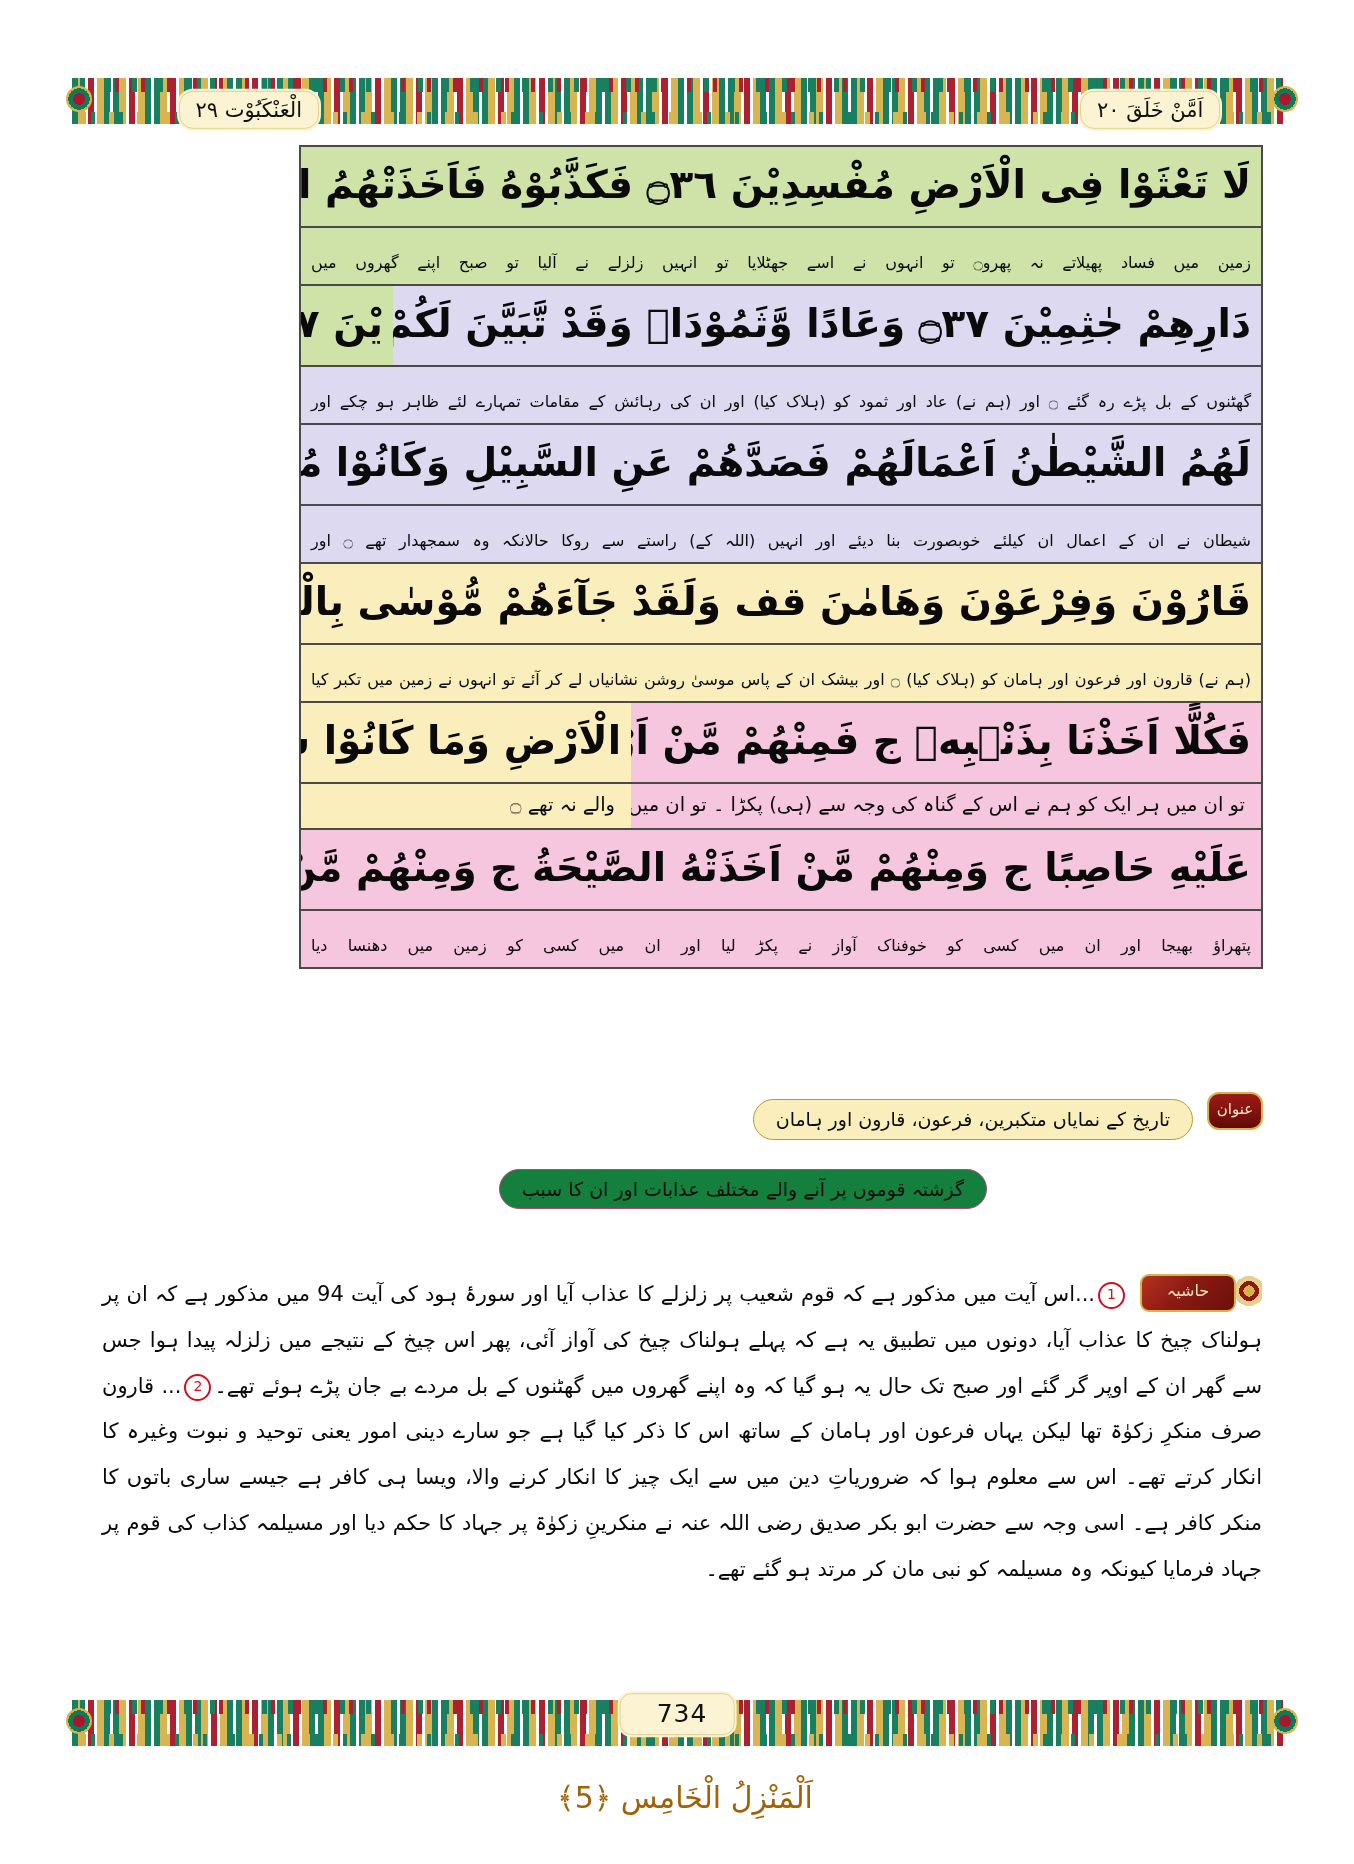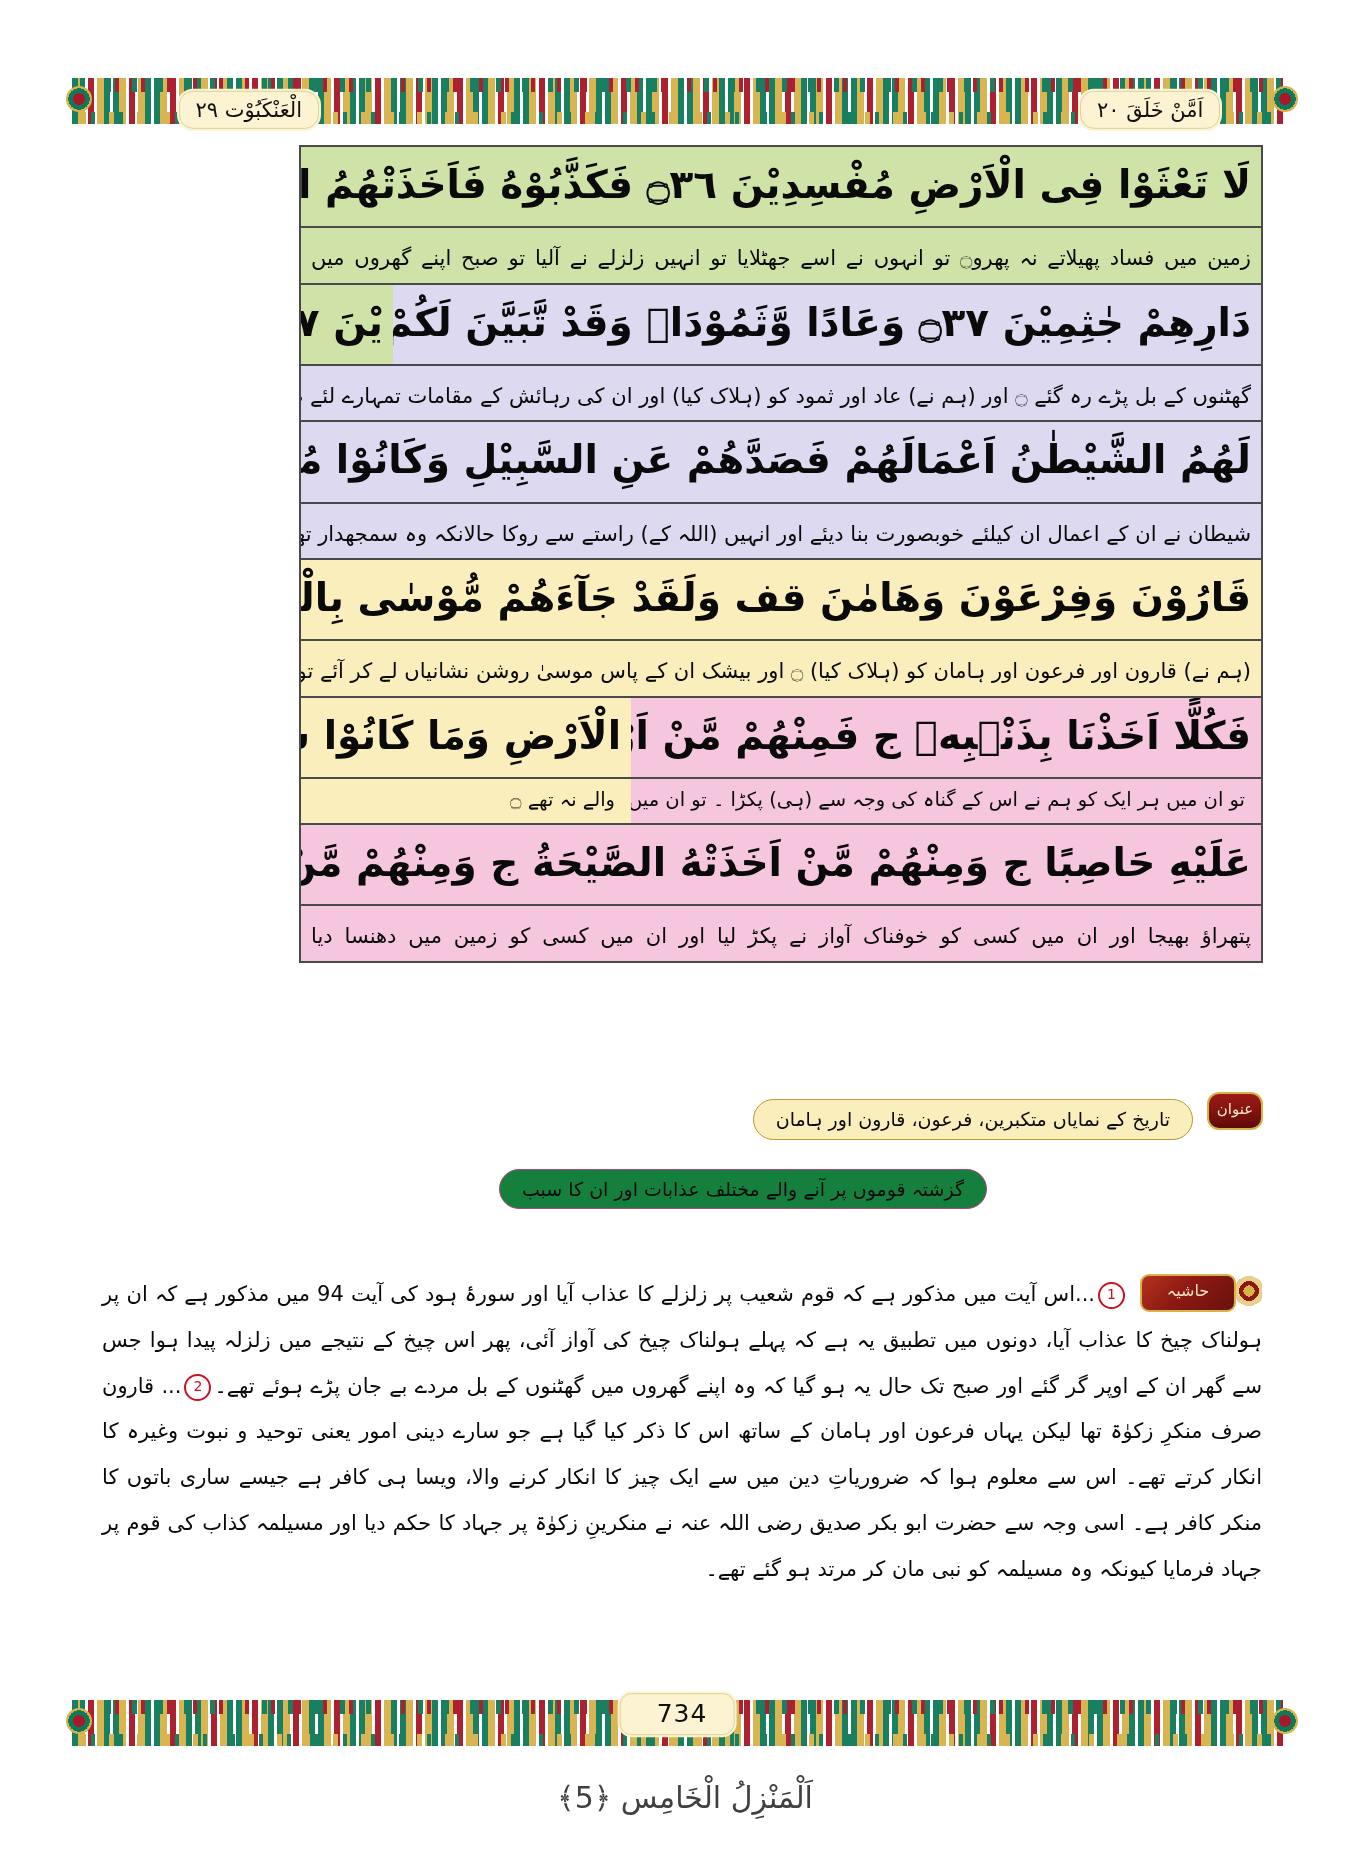--- a/index.html
+++ b/index.html
@@ -77,22 +77,22 @@
     font-family:"DejaVu Sans","Liberation Sans",sans-serif;
     font-size:39px; line-height:1.62; color:#0a0a0a;
     padding:6px 10px 10px 10px; box-sizing:border-box;
     border-bottom:2px solid #4a4a4a; width:100%;
     font-weight:600;
     white-space:nowrap; overflow:hidden;
   }
   .urdu-line{
     direction:rtl; text-align:justify; text-align-last:justify;
     font-family:"DejaVu Sans","Liberation Sans",sans-serif;
-    font-size:21px; line-height:1.55; color:#0a0a0a;
-    padding:14px 10px 8px 10px; box-sizing:border-box;
+    font-size:16px; line-height:1.55; color:#0a0a0a;
+    padding:23px 10px 8px 10px; box-sizing:border-box;
     border-bottom:2px solid #4a4a4a; width:100%;
     white-space:nowrap; overflow:hidden;
   }
   .vrow:last-child .urdu-line{border-bottom:none;}
 
   
   .seg{box-sizing:border-box; overflow:hidden; white-space:nowrap;}
   .seg.ar{
     direction:rtl; text-align:justify; text-align-last:justify;
     font-size:39px; line-height:1.62; font-weight:600; color:#0a0a0a;
@@ -153,21 +153,21 @@
     display:inline-block; width:23px; height:23px; line-height:21px;
     border:2px solid #cc1122; border-radius:50%;
     color:#cc1122; font-size:14px; text-align:center;
     vertical-align:2px; margin:0 3px;
     font-family:"DejaVu Sans","Liberation Sans",sans-serif;
   }
 
   
   .manzil{
     position:absolute; top:1780px; left:16px; right:0; text-align:center;
-    direction:rtl; font-size:30px; color:#404040;
+    direction:rtl; font-size:30px; color:#a16207;
     font-family:"DejaVu Sans","Liberation Sans",sans-serif;
   }
 </style>
 </head>
 <body>
 
 <div class="page">
 
   <div class="ornament-band" id="header-ornament"></div>
   <div class="corner-star" style="top:86px;left:66px;"></div>

